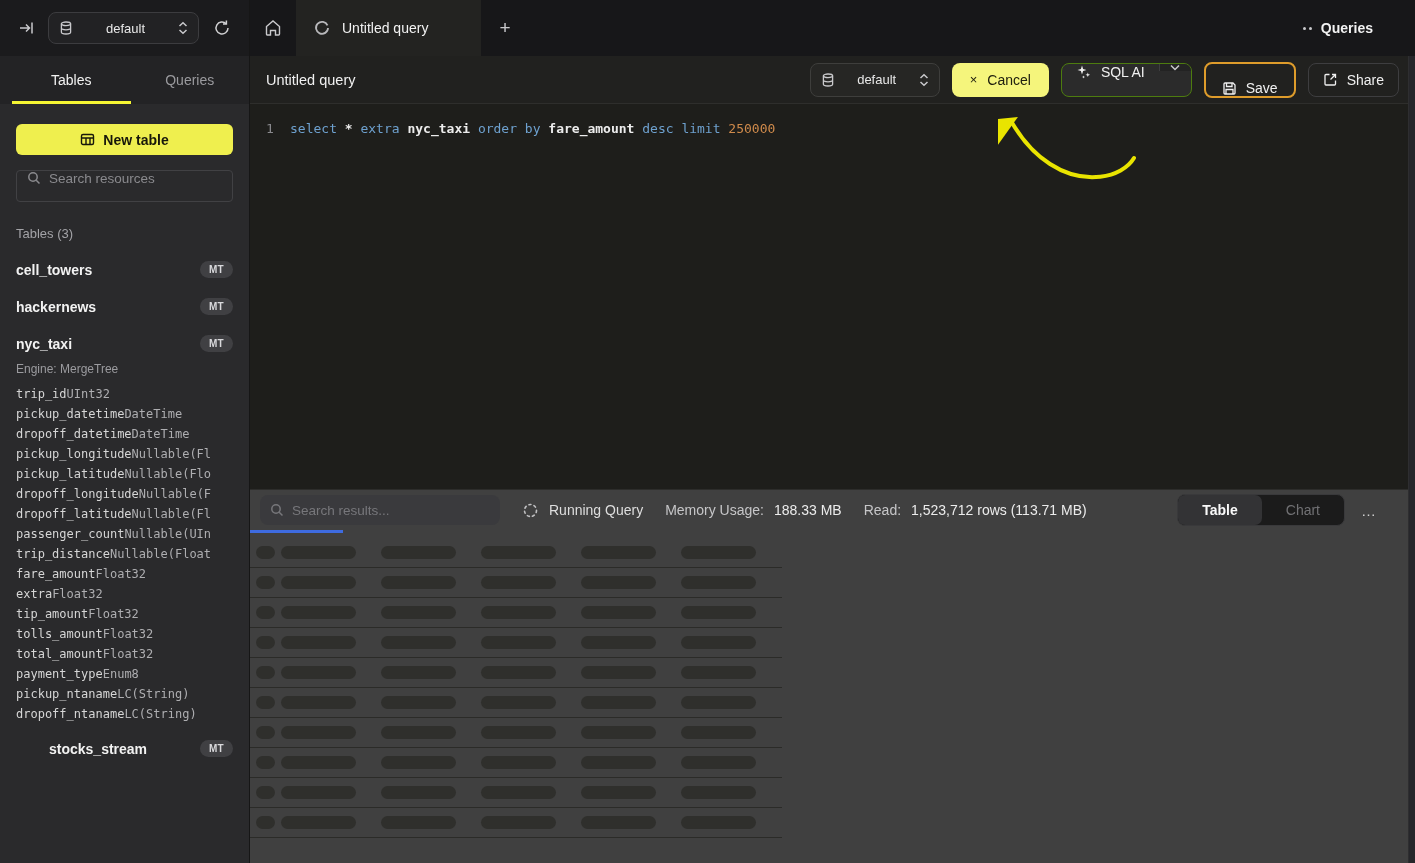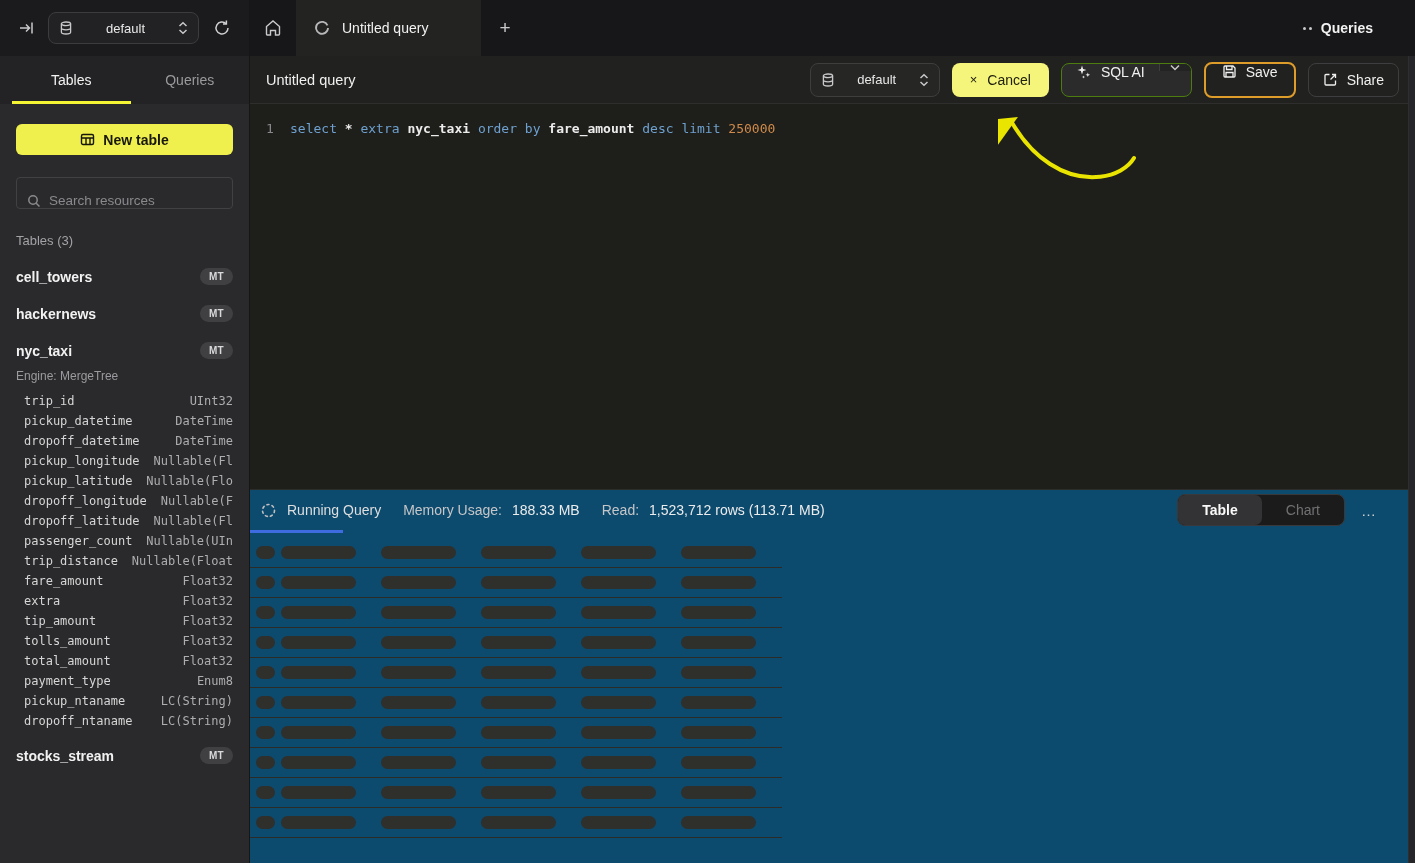--- a/index.html
+++ b/index.html
@@ -12,55 +12,55 @@
   .sb-topbar { height:56px; background:#1B1B1D; display:flex; align-items:center; padding:0 14px; gap:10px; }
   .icon-btn { background:none; border:none; color:#C9C9CC; display:flex; align-items:center; justify-content:center; cursor:pointer; padding:4px; }
   .db-select { display:flex; align-items:center; gap:8px; background:#222224; border:1px solid #3C3C3F; border-radius:8px; height:32px; padding:0 10px; color:#E8E8E8; font-size:13px; cursor:pointer; flex:1; }
   .db-select .lbl { flex:1; text-align:center; }
   .sb-tabs { height:48px; display:flex; background:#232325; }
   .sb-tab { flex:1; display:flex; align-items:center; justify-content:center; font-size:14px; color:#9A9A9E; cursor:pointer; position:relative; }
   .sb-tab.active { color:#F2F2F2;margin-left:12px; }
   .sb-tab.active::after { content:""; position:absolute; left:0; right:0; bottom:0; height:3px; background:#F5F533; }
   .sb-body { flex:1; padding:20px 16px 12px 16px; overflow:hidden; }
   .new-table-btn { width:100%; height:31px; background:#EFEF4E; color:#17170A; border:none; border-radius:6px; font-size:14px; font-weight:bold; display:flex; align-items:center; justify-content:center; gap:8px; cursor:pointer; }
-  .sb-search { margin-top:22px; height:32px; border:1px solid #414144; border-radius:4px; display:flex; align-items:flex-end; padding:0 10px; gap:8px; background:transparent; }
+  .sb-search { margin-top:15px; height:32px; border:1px solid #414144; border-radius:4px; display:flex; align-items:flex-start; padding:0 10px; gap:8px; background:transparent; }
   .sb-search input { background:transparent; border:none; outline:none; color:#D8D8D8; font-size:13.5px; width:100%; }
   .sb-search input::placeholder { color:#8A8A8E; }
   .sb-section { margin-top:24px; font-size:13px; color:#A3A3A7; }
   .tbl-row { display:flex; align-items:center; justify-content:space-between; margin-top:20px; cursor:pointer; }
   .tbl-name { font-size:14px; font-weight:bold; color:#F2F2F2; }
   .mt-badge { background:#404043; color:#D9D9DC; font-size:10px; font-weight:bold; padding:3px 9px; border-radius:10px; letter-spacing:.3px; }
   .engine-label { margin-top:10px; padding-left:0; font-size:12px; color:#9B9B9F; }
   .cols { margin-top:8px; font-family:"DejaVu Sans Mono", monospace; font-size:12px; }
-  .col-row { display:flex; justify-content:space-between; height:20px; line-height:20px; white-space:nowrap;margin-left:8px; }
+  .col-row { display:flex; justify-content:flex-start; height:20px; line-height:20px; white-space:nowrap; }
   .col-name { color:#D6D6D6; }
   .col-type { color:#AEAEB1; }
-  .stocks { margin-top:16px; }
+  .stocks { margin-top:16px;margin-left:33px; }
 
   
-  .main { flex:1; display:flex; flex-direction:column; position:relative; background:#0c4a6e; }
+  .main { flex:1; display:flex; flex-direction:column; position:relative; background:#404040; }
   .tabstrip { height:56px; background:#171719; display:flex; align-items:stretch; }
   .home-btn { width:46px; display:flex; align-items:center; justify-content:center; color:#C9C9CC; cursor:pointer; }
   .qtab { width:185px; background:#232321; display:flex; align-items:center; gap:12px; padding:0 18px; font-size:14px; color:#F2F2F2; cursor:pointer; }
   .plus-btn { width:48px; display:flex; align-items:center; justify-content:center; color:#C9C9CC; font-size:19px; cursor:pointer; }
   .strip-spacer { flex:1; }
   .queries-link { display:flex; align-items:center; gap:9px; padding-right:42px; color:#F2F2F2; font-size:14px; font-weight:bold; cursor:pointer; }
   .dots-icon { display:flex; gap:3px; }
   .dots-icon i { width:3px; height:3px; border-radius:50%; background:#C9C9CC; }
 
   .toolbar { height:48px; background:#21211F; border-bottom:1px solid #2E2E2C; display:flex; align-items:center; padding:0 16px; }
   .tb-title { font-size:14.5px; color:#F0F0F0; }
   .tb-right { margin-left:auto; display:flex; align-items:center; gap:12px; }
   .tb-db { width:130px; flex:none; background:#262624; border-color:#3E3E3C; height:34px; border-radius:8px; }
   .cancel-btn { height:34px; background:#F5F57C; color:#20200F; border:none; border-radius:8px; font-size:14px; padding:0 18px; display:flex; align-items:center; gap:10px; cursor:pointer; }
   .cancel-x { font-size:13px; }
   .sqlai-btn { height:34px; display:flex; align-items:flex-start; border:1px solid #4d7c0f; border-radius:8px; overflow:hidden; cursor:pointer; background:#2B2B2B; }
   .sqlai-main { display:flex; align-items:center; gap:9px; padding:0 14px; color:#F0F0F0; font-size:14px; }
   .sqlai-caret { width:32px; display:flex; align-items:center; justify-content:center; background:#232323; border-left:1px solid #3E3E40; color:#C9C9CC; }
-  .save-btn { height:36px; background:transparent; border:2px solid #DE9C2B; border-radius:8px; color:#F0F0F0; font-size:14px; padding:0 16px; display:flex; align-items:flex-start; gap:9px; cursor:pointer; }
+  .save-btn { height:36px; background:transparent; border:2px solid #DE9C2B; border-radius:8px; color:#F0F0F0; font-size:14px; padding:0 16px; display:flex; align-items:flex-end; gap:9px; cursor:pointer; }
   .share-btn { height:34px; background:transparent; border:1px solid #3E3E40; border-radius:8px; color:#F0F0F0; font-size:14px; padding:0 14px; display:flex; align-items:center; gap:9px; cursor:pointer; }
 
   .editor { flex:1; position:relative; background:#1E1E1B; padding-top:15px; font-family:"DejaVu Sans Mono", monospace; font-size:13px; cursor:text; }
   .code-line { display:flex; line-height:20px; }
   .line-no { width:40px; text-align:center; color:#8A8A8E; flex:none; }
   .code { white-space:pre; }
   .tk-kw { color:#6EA1CF; }
   .tk-id { color:#ECECEC; font-weight:bold; }
   .tk-num { color:#CF8A4B; }
   .arrow-annot { position:absolute; left:748px; top:2px; pointer-events:none; }
@@ -354,20 +354,29 @@
         <defs>
           <marker id="ah" markerWidth="9" markerHeight="10" refX="4.5" refY="8" orient="auto">
             <path d="M4.5 0 L9 10 L0 10 Z" fill="#E9E400" transform="rotate(180 4.5 5)"></path>
           </marker>
         </defs>
         <path d="M136 52 C124 72 86 80 52 58 C38 49 24 34 13 15" fill="none" stroke="#E9E400" stroke-width="4" stroke-linecap="round" marker-end="url(#ah)"></path>
       </svg>
     </div>
 
     <div class="results-header">
+      <div class="res-search">
+        <span>
+          <svg width="14" height="14" viewBox="0 0 14 14" fill="none" stroke="#77777B" stroke-width="1.5">
+            <circle cx="6" cy="6" r="4.2"></circle>
+              <path d="M9.2 9.2 L12.5 12.5"></path>
+          </svg>
+        </span>
+        <input placeholder="Search results..." style="">
+      </div>
       <div class="status-group">
         <span>
           <svg width="17" height="17" viewBox="0 0 17 17" stroke="#C0C0C2" stroke-width="1.6" stroke-linecap="round" stroke-dasharray="2 3.2" fill="none">
             <circle cx="8.5" cy="8.5" r="6"></circle>
           </svg>
         </span>
         <span>Running Query</span>
       </div>
       <div class="status-group">
         <span class="stat-label">Memory Usage:</span>

